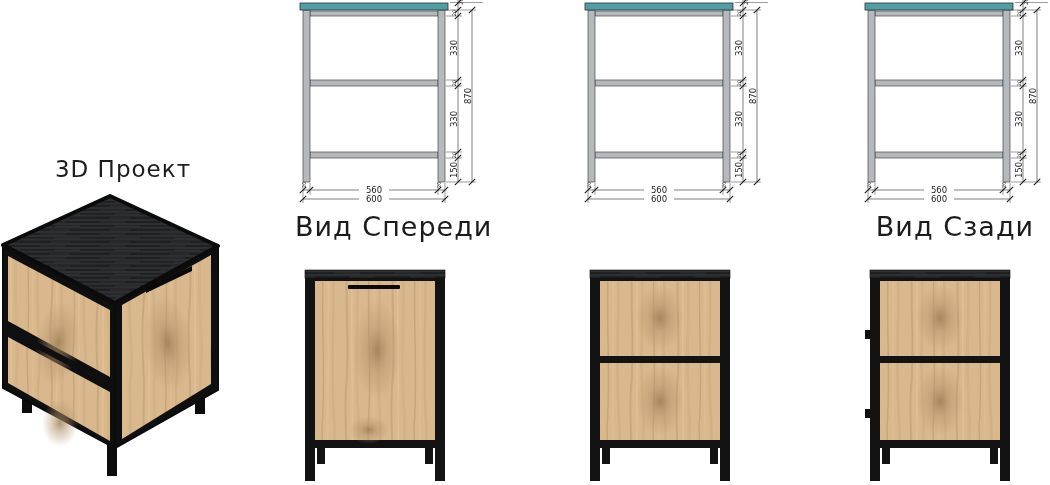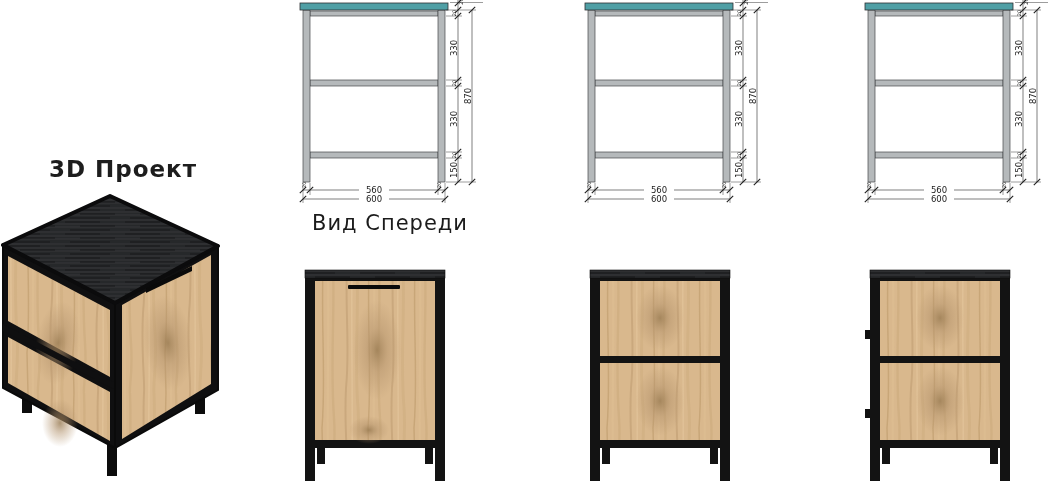--- a/index.html
+++ b/index.html
@@ -1,25 +1,25 @@
 <!DOCTYPE html>
 <html><head>
 <meta charset="utf-8">
 <style>
   html,body{margin:0;padding:0;background:#fff;}
   .page{position:relative;width:1050px;height:485px;background:#fff;overflow:hidden;
         font-family:"DejaVu Sans",sans-serif;}
   .title3d{position:absolute;left:28px;top:156px;width:190px;text-align:center;
-           font-size:23px;color:#1d1d1d;letter-spacing:1px;font-weight:bold;}
+           font-size:23px;color:#1d1d1d;letter-spacing:1px;}
   .iso{position:absolute;left:0;top:193px;width:240px;height:292px;}
   .view-col{position:absolute;top:0;width:190px;height:455px;}
   .col-0{left:295px;} .col-1{left:580px;} .col-2{left:860px;}
   .drawing{position:absolute;left:0;top:0;width:190px;height:207px;overflow:hidden;}
   .view-label{position:absolute;left:0;top:211px;width:190px;text-align:center;
-              font-size:21px;color:#1b1b1b;letter-spacing:1px;white-space:nowrap;}
+              font-size:27px;color:#1b1b1b;letter-spacing:1px;white-space:nowrap;}
   .render{position:absolute;left:0;top:268px;width:175px;height:216px;}
   svg text.dim{font-family:"DejaVu Sans",sans-serif;font-size:8.5px;fill:#1c1c1c;}
   svg text.dim-tiny{font-family:"DejaVu Sans",sans-serif;font-size:5px;fill:#1c1c1c;}
   svg .dimline{stroke:#2a2a2a;stroke-width:0.6;fill:none;}
   svg .extline{stroke:#3a3a3a;stroke-width:0.5;fill:none;}
   svg .steel{fill:#b5b9bb;stroke:#45484a;stroke-width:0.7;}
 </style>
 </head>
 <body>
 
@@ -340,20 +340,21 @@
         <text class="dim-tiny" transform="translate(161 83) rotate(-90)" text-anchor="middle">20</text>
         <text class="dim-tiny" transform="translate(161 155) rotate(-90)" text-anchor="middle">20</text>
         <text class="dim-tiny" transform="translate(168 1.5) rotate(-90)" text-anchor="middle">20</text>
         <text class="dim" x="79" y="193" text-anchor="middle">560</text>
         <text class="dim" x="79" y="202" text-anchor="middle">600</text>
         <text class="dim-tiny" transform="translate(11 188) rotate(-90)" text-anchor="start">20</text>
         <text class="dim-tiny" transform="translate(146 188) rotate(-90)" text-anchor="start">20</text>
       </g>
     </svg>
 
+    <div class="view-label">Вид Сзади</div>
 
     <svg class="render" viewBox="0 0 175 216">
       <g>
         <rect x="22" y="180" width="8" height="16" fill="#131313"></rect>
         <rect x="130" y="180" width="8" height="16" fill="#131313"></rect>
         <rect x="10" y="180" width="10" height="33" fill="#131313"></rect>
         <rect x="140" y="180" width="10" height="33" fill="#131313"></rect>
       </g>
       <rect x="10" y="10" width="10" height="170" fill="#131313"></rect>
       <rect x="140" y="10" width="10" height="170" fill="#131313"></rect>

